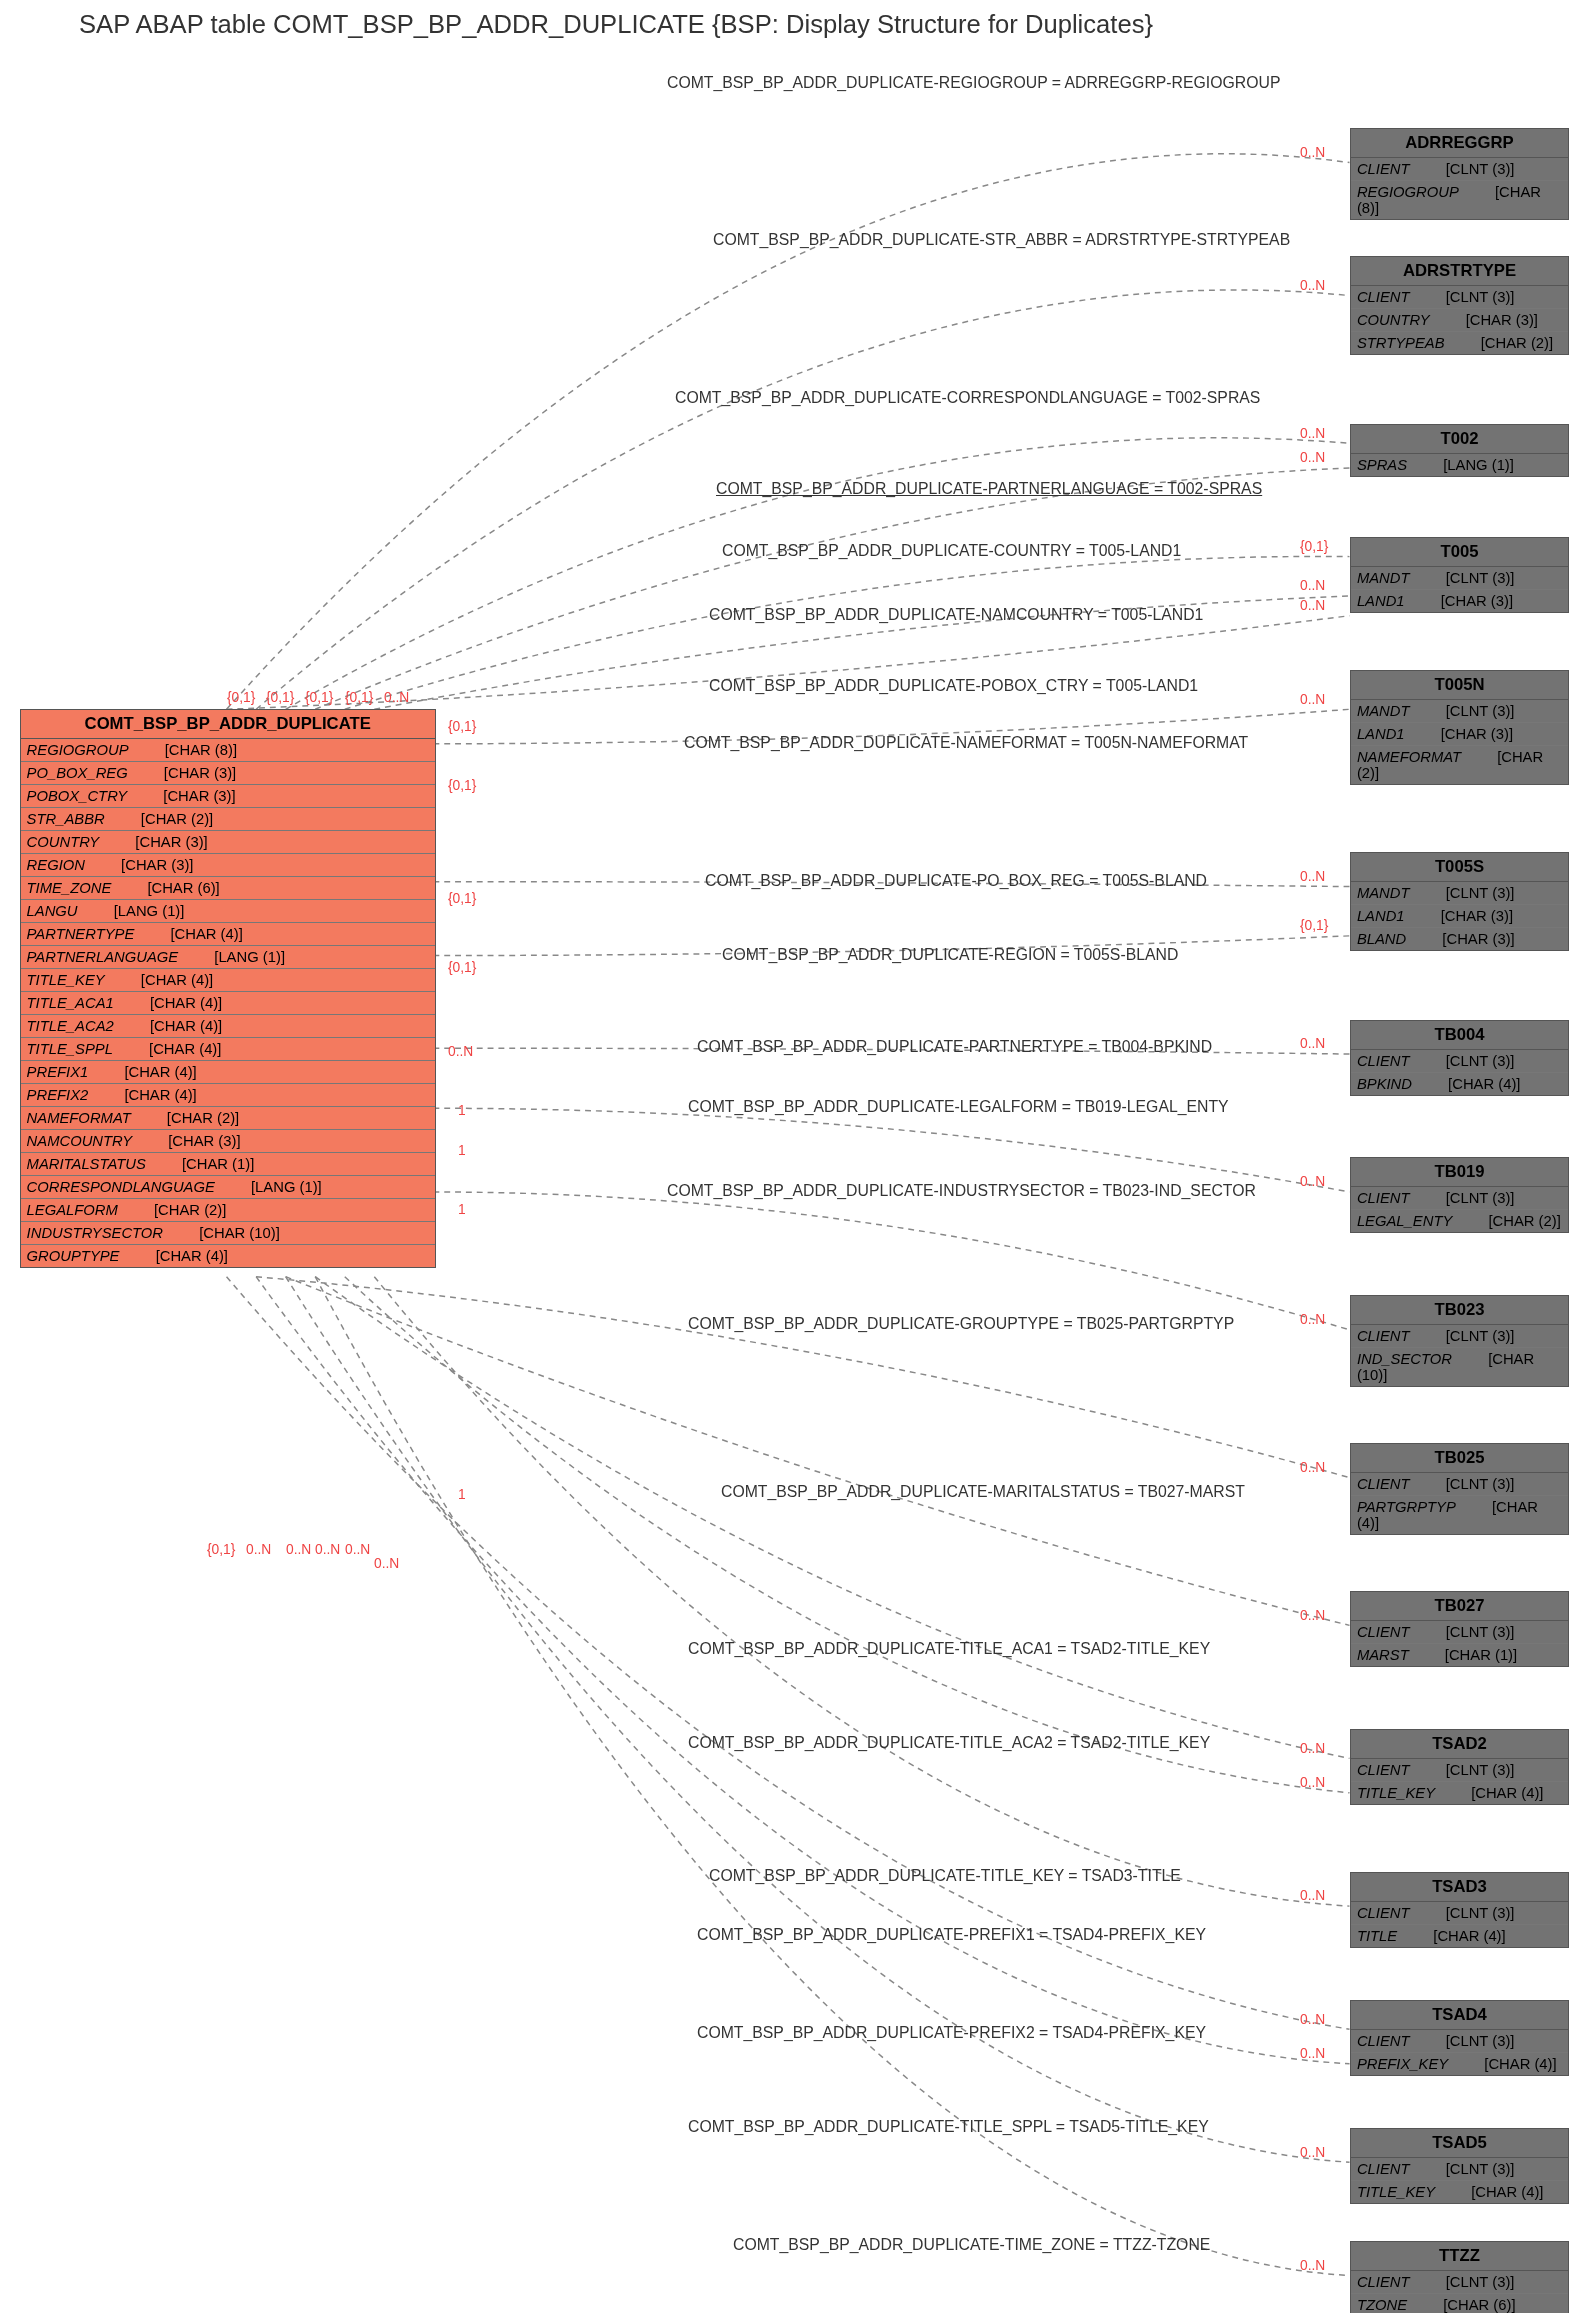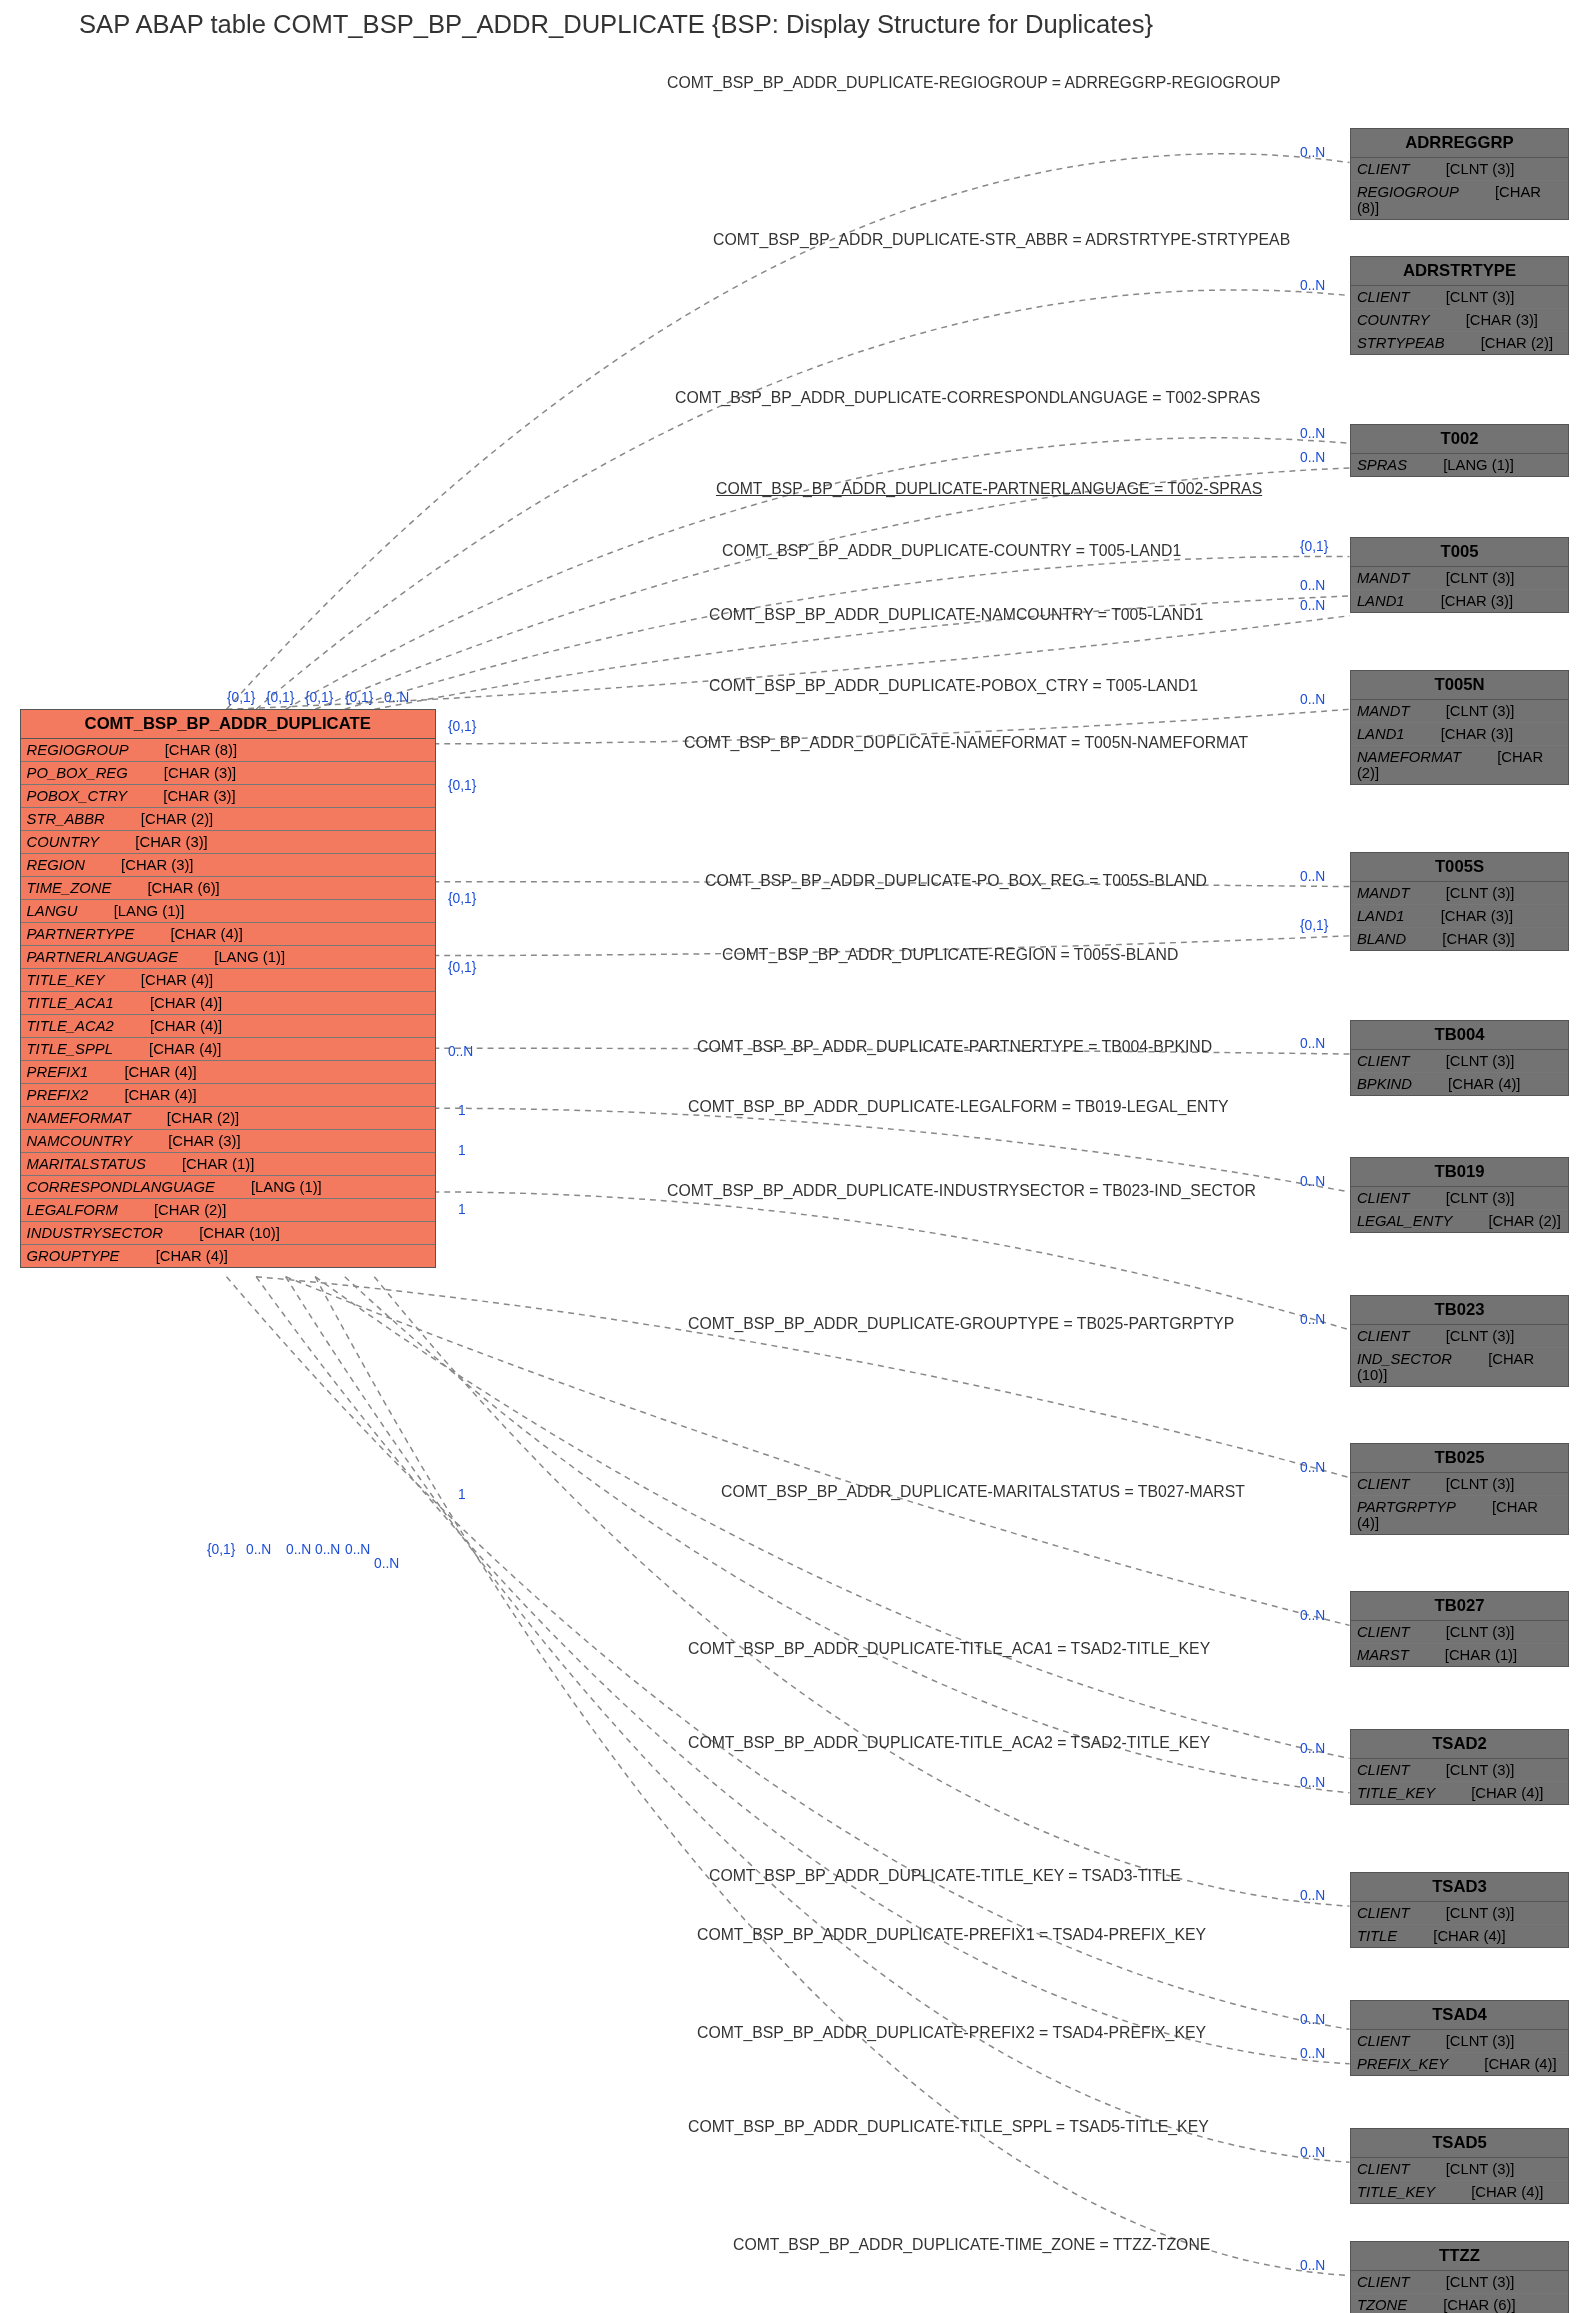--- a/index.html
+++ b/index.html
@@ -52,21 +52,21 @@
   }
   .edge-label {
     position: absolute;
     font-size: 15.8px;
     color: #333;
     white-space: nowrap;
   }
   .card-label {
     position: absolute;
     font-size: 13.8px;
-    color: #1d4ed8;
+    color: #ef4444;
   }
   svg.edges {
     position: absolute;
     top: 0;
     left: 0;
     width: 1580px;
     height: 2314px;
     pointer-events: none;
   }
   svg path {

